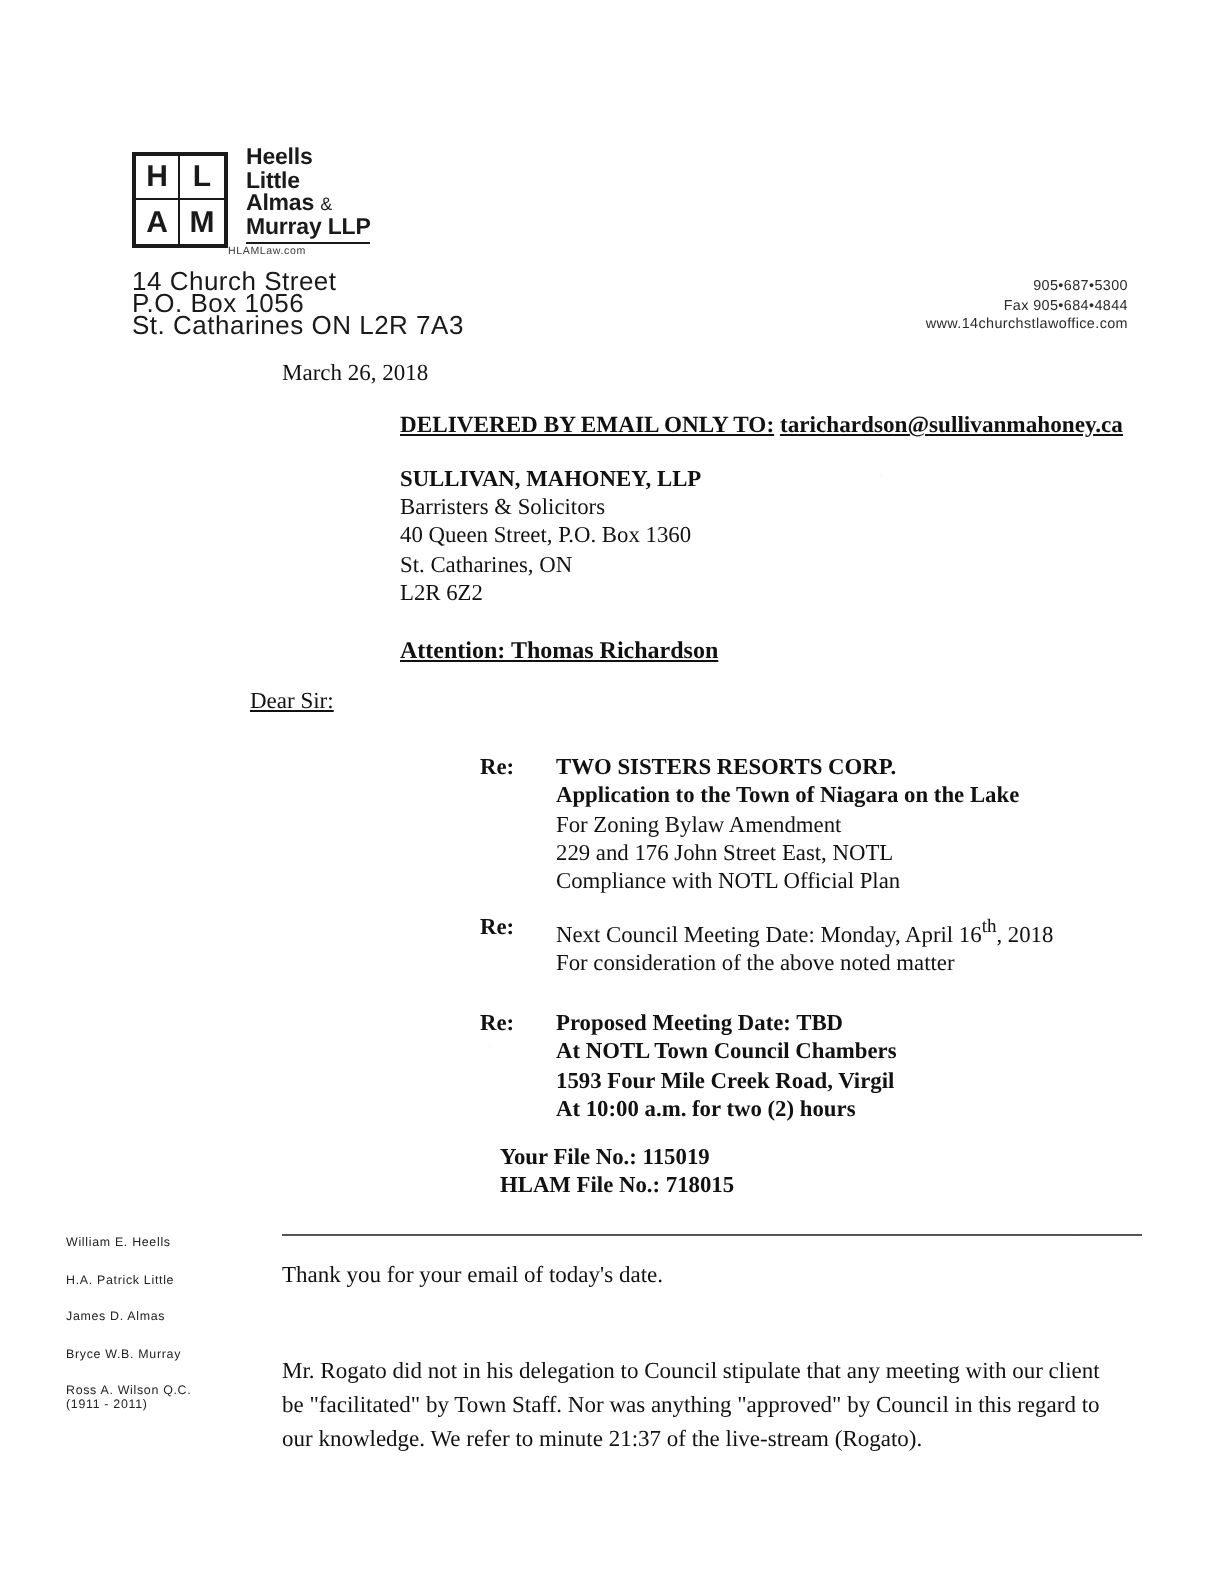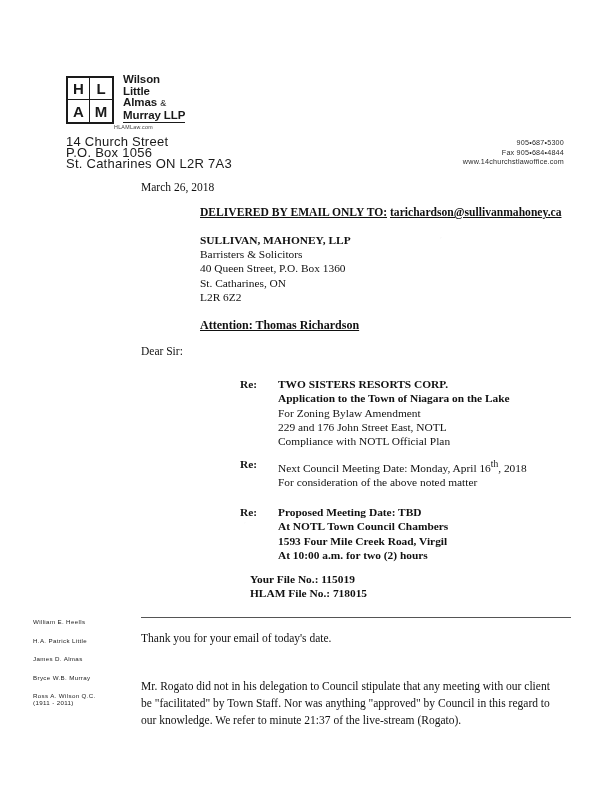--- a/index.html
+++ b/index.html
@@ -139,23 +139,24 @@
   .attention {
     position: absolute;
     left: 200px;
     top: 318px;
     font-size: 12px;
     font-weight: bold;
     text-decoration: underline;
   }
   .salutation {
     position: absolute;
-    left: 141px;
+    left: 125px;
     top: 345px;
     font-size: 11.5px;
+    text-decoration: underline;
   }
 
   .re-block {
     position: absolute;
     display: flex;
     font-size: 11.4px;
     line-height: 14.3px;
   }
   .re-label {
     font-weight: bold;
@@ -220,21 +221,21 @@
   <div class="letterhead">
     <div class="lh-row">
       <div class="logo-box">
         <div class="logo-cell br bb">H</div>
         <div class="logo-cell bb">L</div>
         <div class="logo-cell br">A</div>
         <div class="logo-cell">M</div>
       </div>
       <div>
         <div class="firm-names">
-          <div>Wilson</div>
+          <div>Heells</div>
           <div>Little</div>
           <div>
             <span>Almas</span>
             <span class="amp">&amp;</span>
           </div>
           <div>
             <span class="firm-line-last">Murray LLP</span>
           </div>
         </div>
         <div class="website">HLAMLaw.com</div>

